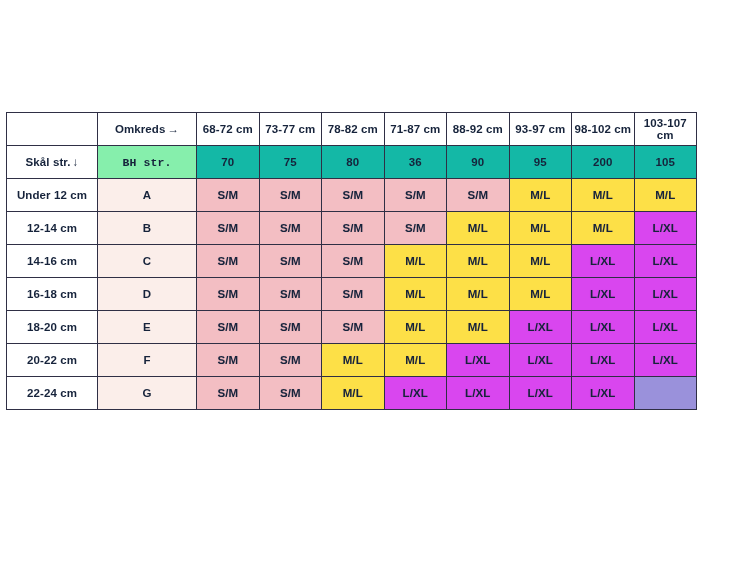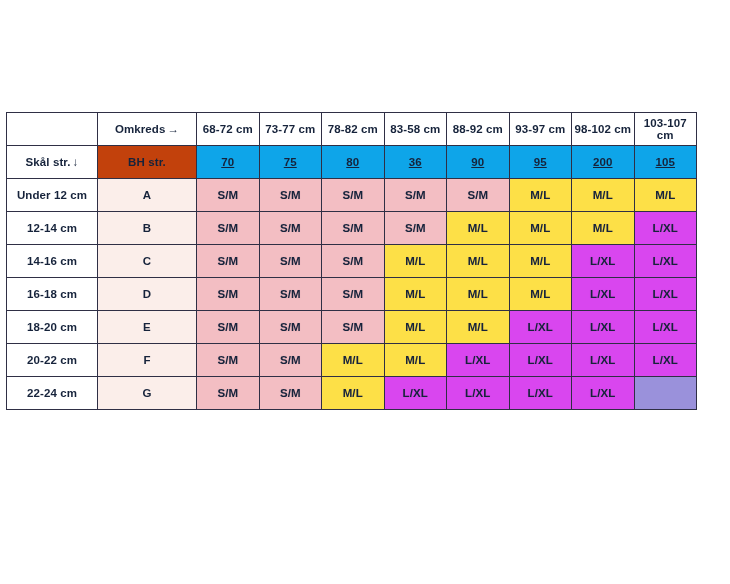--- a/index.html
+++ b/index.html
@@ -46,32 +46,32 @@
   col.c-bra   { width: 99px; }
   col.c-size  { width: 62.5px; }
 
   
   td.corner-blank { background: #ffffff; }
   td.axis-head {
     background: #ffffff;
     font-size: 12.5px;
   }
   td.axis-head-tinted {
-    background: #c2410c;
+    background: #86efac;
     font-size: 12.5px;
+    font-family: Liberation Mono, monospace;
   }
   td.col-head {
     background: #ffffff;
     font-size: 10.5px;
     margin-top: 12px;
   }
   td.num-head {
-    background: #0ea5e9;
+    background: #14b8a6;
     font-size: 11.5px;
-    text-decoration: underline;
   }
 
   
   td.row-label {
     background: #ffffff;
     font-size: 10.5px;
     margin-left: 9px;
   }
   td.bra-label {
     background: #fbeeea;
@@ -115,21 +115,21 @@
         <col class="c-size">
         <col class="c-size">
     </colgroup>
     <tbody id="chart-body">
         <tr>
           <td class="corner-blank"></td>
           <td class="axis-head"><span>Omkreds</span><span class="arrow">→</span></td>
           <td class="col-head">68-72 cm</td>
           <td class="col-head">73-77 cm</td>
           <td class="col-head">78-82 cm</td>
-          <td class="col-head">83-58 cm</td>
+          <td class="col-head">71-87 cm</td>
           <td class="col-head">88-92 cm</td>
           <td class="col-head">93-97 cm</td>
           <td class="col-head">98-102 cm</td>
           <td class="col-head">103-107 cm</td>
         </tr>
         <tr>
           <td class="axis-head"><span>Skål str.</span><span class="arrow">↓</span></td>
           <td class="axis-head-tinted">BH str.</td>
           <td class="num-head">70</td>
           <td class="num-head">75</td>

